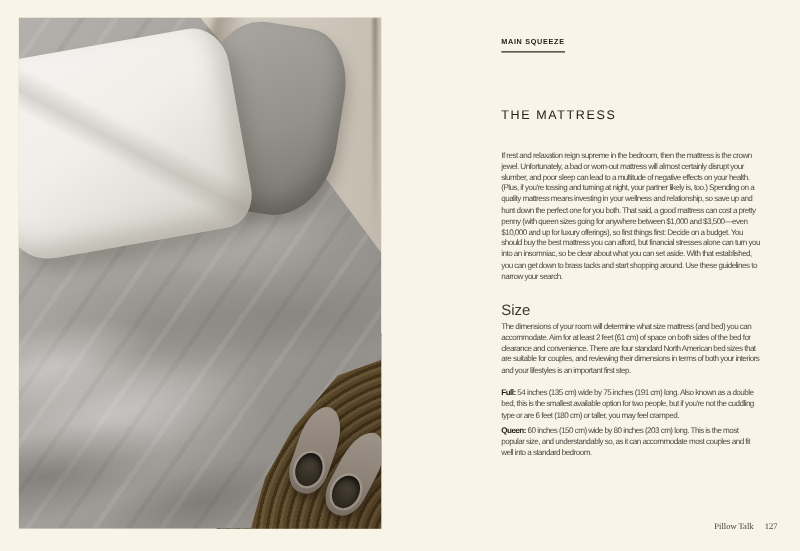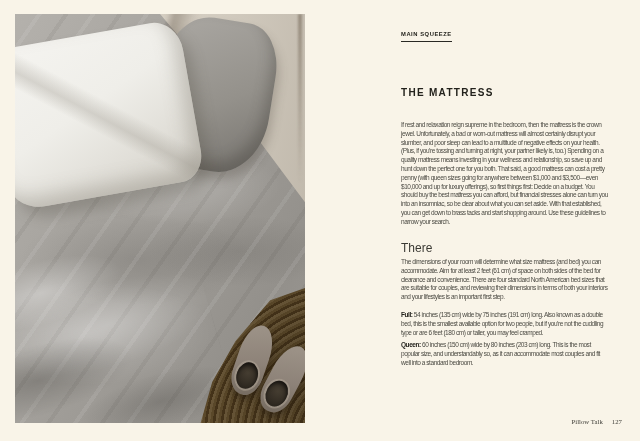--- a/index.html
+++ b/index.html
@@ -92,21 +92,21 @@
   .slipper-right{left:254px;top:329px;transform:rotate(28deg);}
 
   
   .kicker{
     position:absolute;left:401px;top:31px;display:inline-block;
     font-size:5.8px;font-weight:700;letter-spacing:.55px;color:var(--ink);
     border-bottom:1.5px solid #2a2924;padding-bottom:3.5px;
   }
   .title{
     position:absolute;left:401px;top:87px;
-    font-size:10px;font-weight:700;letter-spacing:1.3px;color:var(--ink);
+    font-size:10px;font-weight:400;letter-spacing:1.3px;color:var(--ink);
   }
   .body-text{
     position:absolute;left:401px;width:207px;
     font-size:6.5px;line-height:8.8px;letter-spacing:-.45px;color:var(--body-ink);
   }
   .intro{top:121px;}
   .subhead{
     position:absolute;left:401px;top:241px;
     font-size:12px;font-weight:400;color:#3b3a34;
   }
@@ -136,21 +136,21 @@
   <div class="slipper slipper-right"></div>
   <div class="corner-line"></div>
 </figure>
 
 <div class="kicker">MAIN SQUEEZE</div>
 
 <h1 class="title">THE MATTRESS</h1>
 
 <p class="body-text intro">If rest and relaxation reign supreme in the bedroom, then the mattress is the crown jewel. Unfortunately, a bad or worn-out mattress will almost certainly disrupt your slumber, and poor sleep can lead to a multitude of negative effects on your health. (Plus, if you’re tossing and turning at night, your partner likely is, too.) Spending on a quality mattress means investing in your wellness and relationship, so save up and hunt down the perfect one for you both. That said, a good mattress can cost a pretty penny (with queen sizes going for anywhere between $1,000 and $3,500—even $10,000 and up for luxury offerings), so first things first: Decide on a budget. You should buy the best mattress you can afford, but financial stresses alone can turn you into an insomniac, so be clear about what you can set aside. With that established, you can get down to brass tacks and start shopping around. Use these guidelines to narrow your search.</p>
 
-<h2 class="subhead">There</h2>
+<h2 class="subhead">Size</h2>
 
 <p class="body-text size-intro">The dimensions of your room will determine what size mattress (and bed) you can accommodate. Aim for at least 2 feet (61 cm) of space on both sides of the bed for clearance and convenience. There are four standard North American bed sizes that are suitable for couples, and reviewing their dimensions in terms of both your interiors and your lifestyles is an important first step.</p>
 
 <p class="body-text item-full"><b>Full:</b><span> 54 inches (135 cm) wide by 75 inches (191 cm) long. Also known as a double bed, this is the smallest available option for two people, but if you’re not the cuddling type or are 6 feet (180 cm) or taller, you may feel cramped.</span></p>
 
 <p class="body-text item-queen"><b>Queen:</b><span> 60 inches (150 cm) wide by 80 inches (203 cm) long. This is the most popular size, and understandably so, as it can accommodate most couples and fit well into a standard bedroom.</span></p>
 
 <div class="footer">
   <span>Pillow Talk</span>
   <span>127</span>

